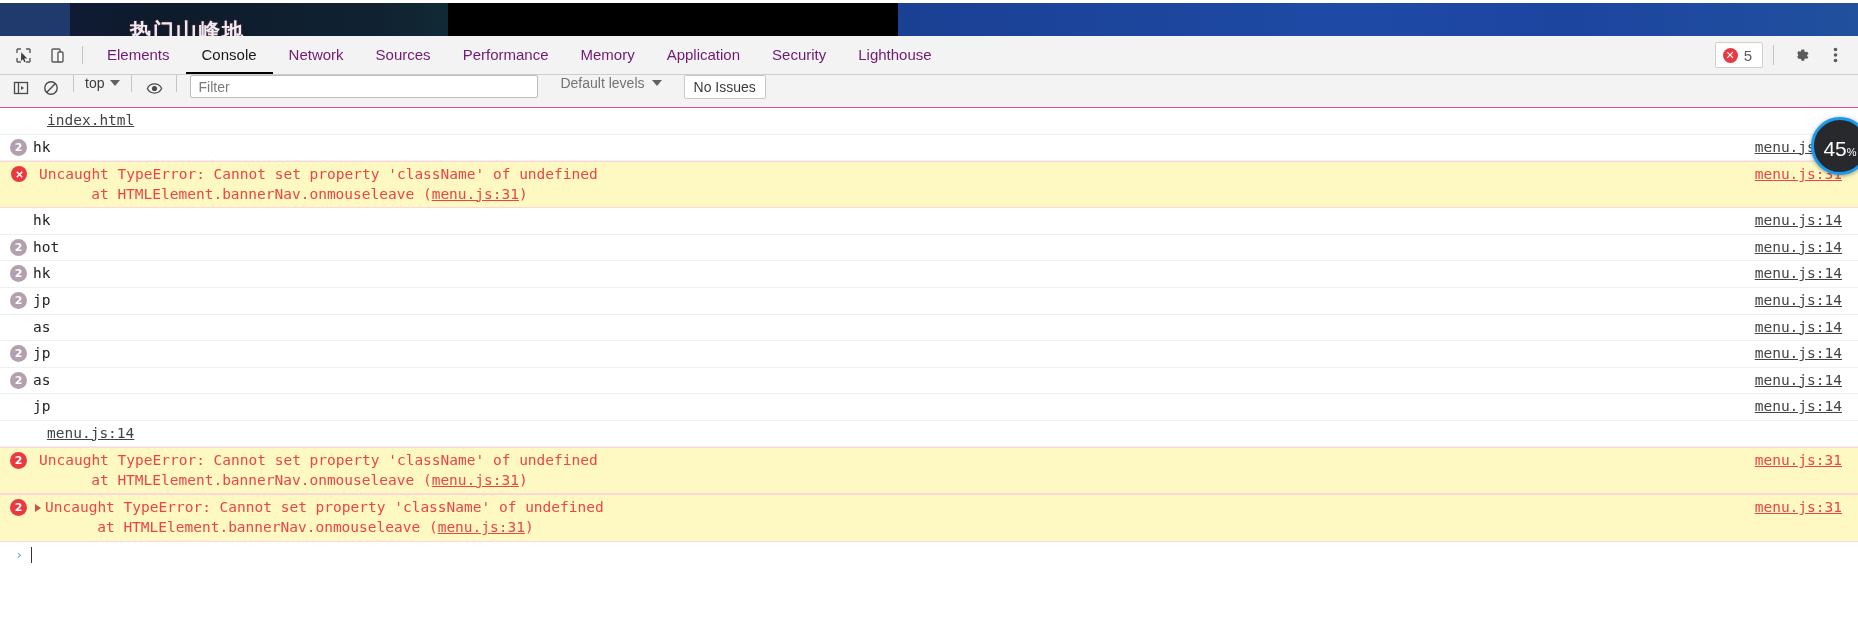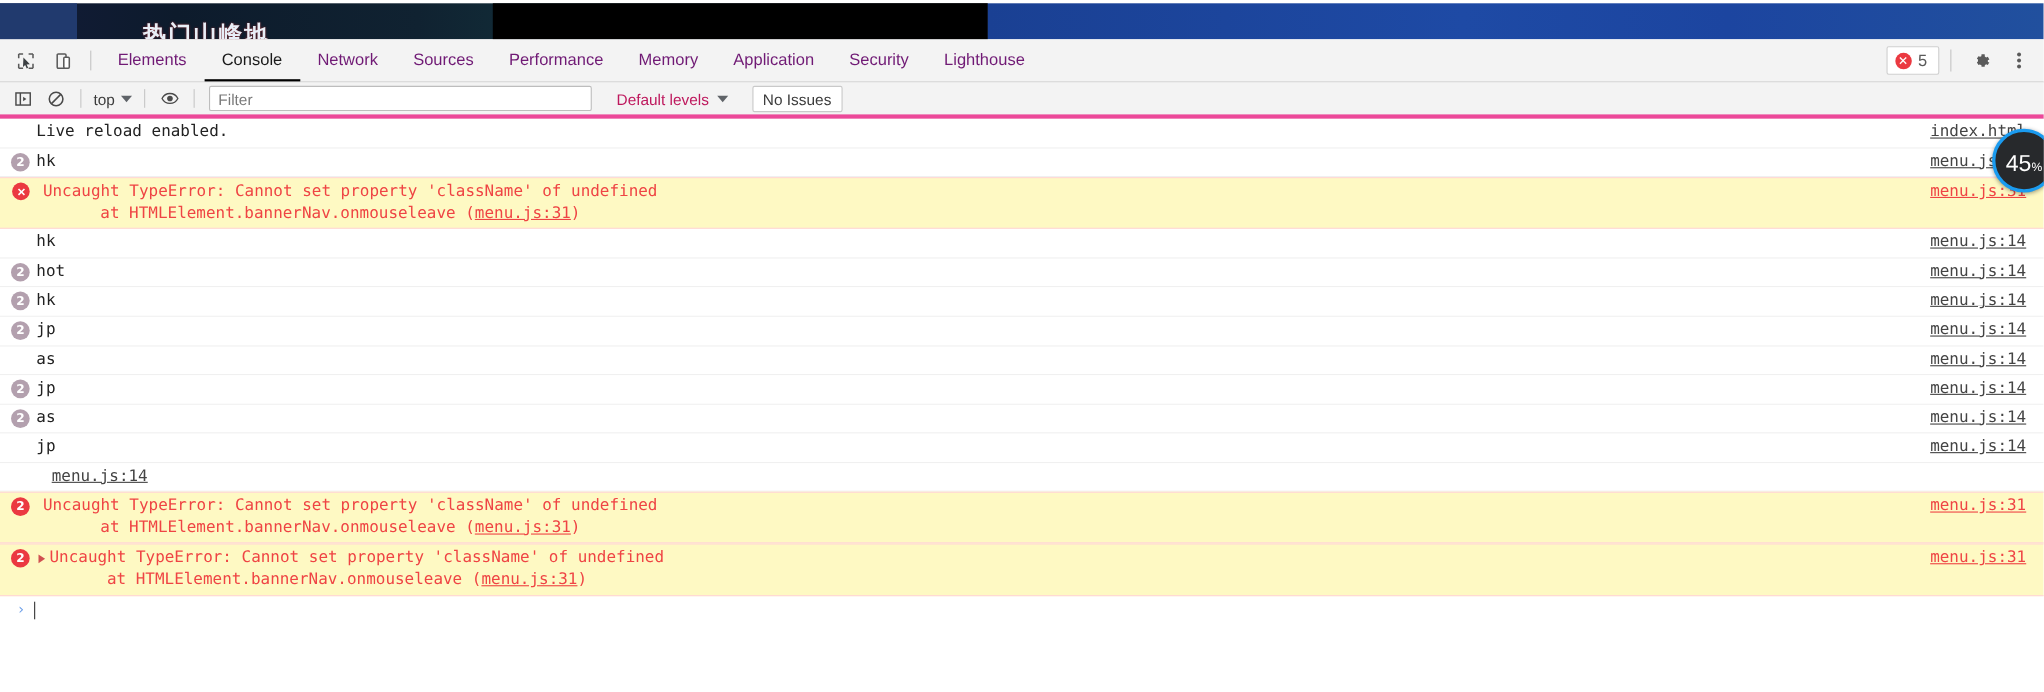--- a/index.html
+++ b/index.html
@@ -119,23 +119,23 @@
     font-family: "DejaVu Sans", sans-serif;
     line-height: 1;
   }
   .errcount { font-size: 15px; color: #5a5a5a; }
   .tb-sep2 { width: 1px; height: 20px; background: #c4c4c4; margin: 0 10px; }
 
   
   .filterbar {
     height: 33px;
     background: #f3f3f3;
-    border-bottom: 4px solid #ec4899;
-    display: flex;
-    align-items: center;
+    border-bottom: 1px solid #ec4899;
+    display: flex;
+    align-items: flex-start;
     flex: none;
     padding: 0 6px;
     gap: 0px;
   }
   .fb-btn {
     width: 30px; height: 26px;
     display: flex; align-items: center; justify-content: center;
     cursor: pointer;
   }
   .fb-sep { width: 1px; height: 17px; background: #c6c6c6; margin: 0 7px; }
@@ -161,21 +161,21 @@
     background: #fff;
     padding: 0 7px;
     font-size: 14px;
     color: #202124;
     font-family: "Liberation Sans", sans-serif;
     outline: none;
   }
   .filter-input::placeholder { color: #7a7a7a; }
   .levels {
     display: flex; align-items: center; gap: 7px;
-    font-size: 14px; color: #be185d;
+    font-size: 14px; color: #737373;
     margin-left: 22px;
     cursor: pointer;
     white-space: nowrap;
   }
   .issues-btn {
     margin-left: 22px;
     border: 1px solid #c9c9c9;
     border-radius: 2px;
     background: #fff;
     font-size: 14px;
@@ -425,21 +425,20 @@
     </div>
     <div class="issues-btn">
       <span>No Issues</span>
     </div>
   </div>
 
   <div class="console">
 
     <div class="row">
       <div class="row-gutter"></div>
-      <div class="row-text">Live reload enabled.</div>
       <div class="srclink">index.html</div>
     </div>
 
     <div class="row">
       <div class="row-gutter">
         <span class="count-badge">2</span>
       </div>
       <div class="row-text">hk</div>
       <div class="srclink">menu.js:14</div>
     </div>

